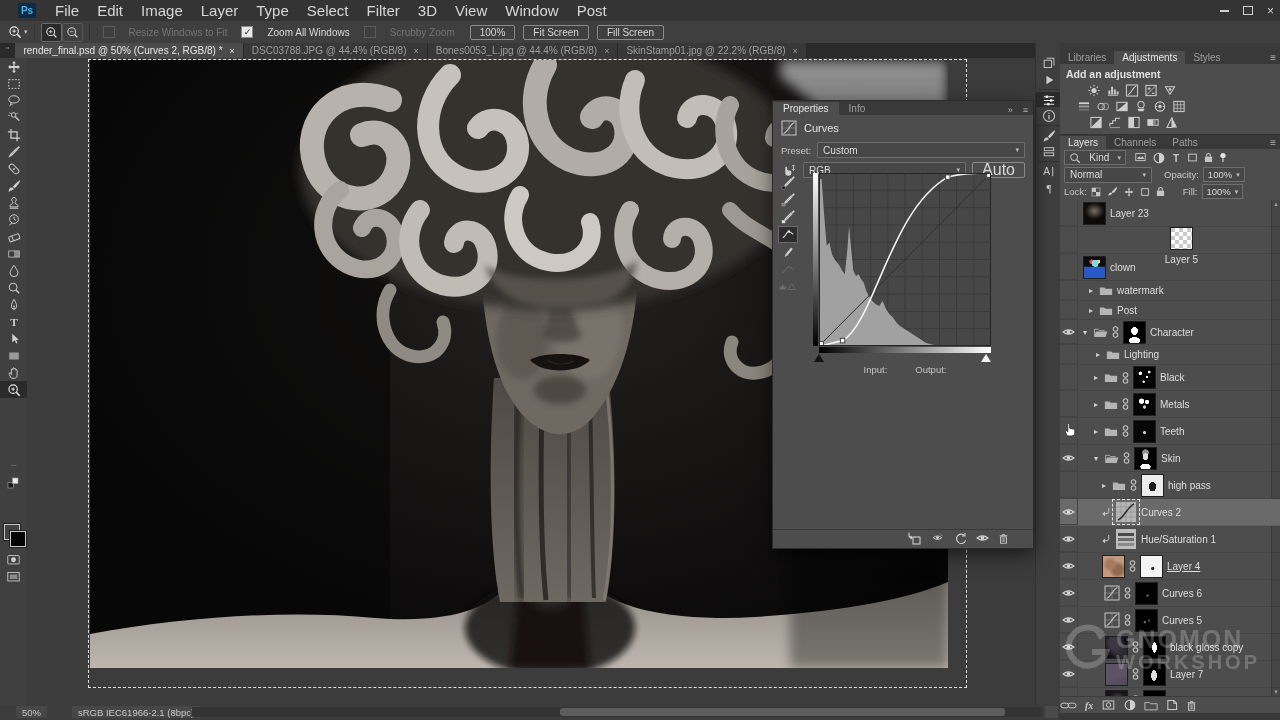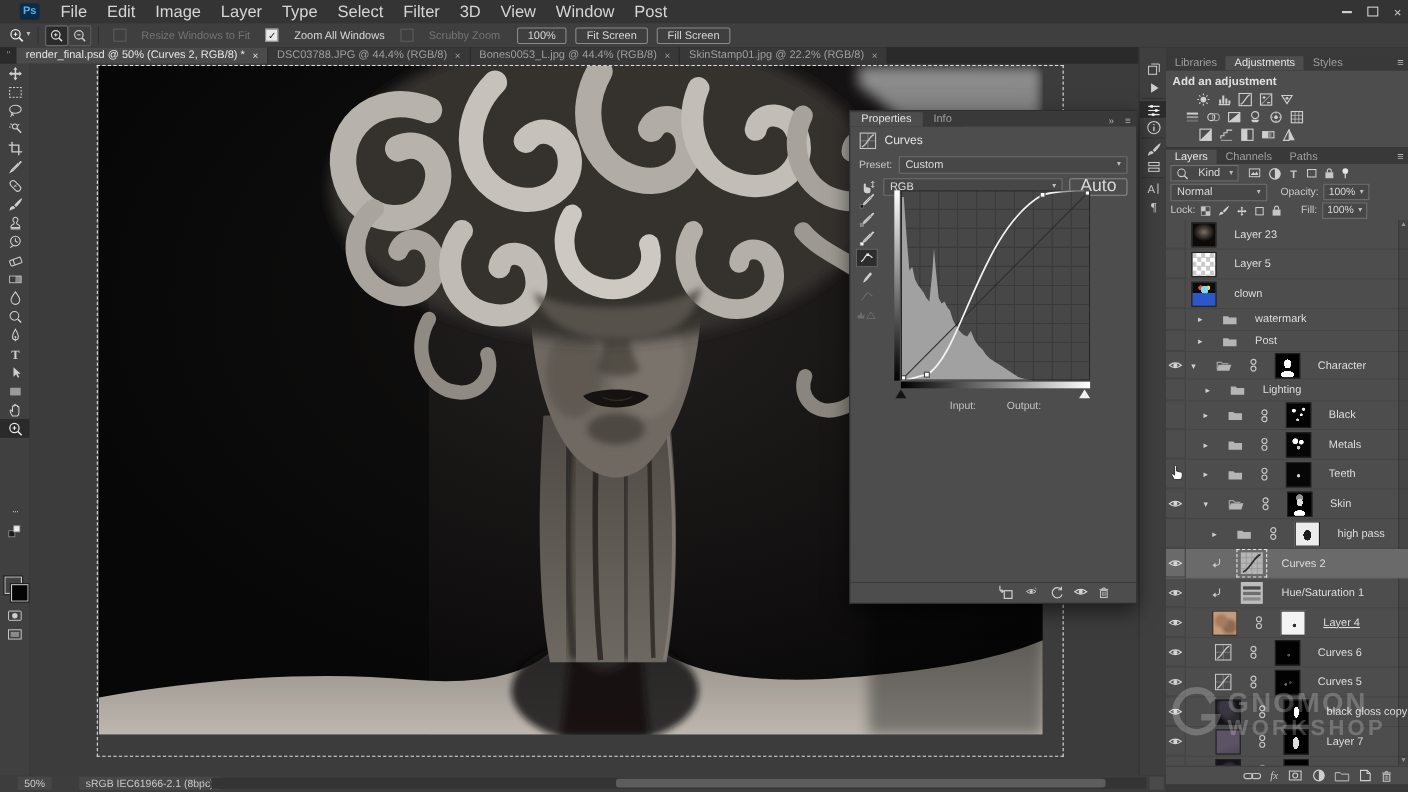--- a/index.html
+++ b/index.html
@@ -93,32 +93,32 @@
   .adj-ic{width:15px;height:14px;display:flex;align-items:center;justify-content:center;}
   #layers-body{background:#4d4d4d;}
   .lctl{display:flex;align-items:center;gap:4px;padding:1px 4px;height:15px;font-size:10px;}
   .kindbox{background:#474747;border:1px solid #6e6e6e;height:13px;display:flex;align-items:center;gap:3px;padding:0 4px;width:52px;justify-content:space-between;}
   .lab{color:#c9c9c9;font-size:9.5px;}
   .ps-mini{background:#474747;border:1px solid #6e6e6e;height:13px;display:flex;align-items:center;gap:4px;padding:0 4px;font-size:9.5px;}
   #layers-list{position:relative;height:496px;overflow:hidden;background:#4d4d4d;}
   .lrow{display:flex;align-items:stretch;border-bottom:1px solid rgba(0,0,0,.10);position:relative;}
   .lrow.sel{background:#6a6a6a;}
   .eyecell{width:17px;flex:none;border-right:1px solid #434343;border-bottom:1px solid #454545;display:flex;align-items:center;justify-content:center;position:relative;}
-  .lbody{display:flex;align-items:center;gap:16px;flex:1;min-width:0;}
+  .lbody{display:flex;align-items:center;gap:4px;flex:1;min-width:0;}
   .expander{font-size:8px;color:#cfcfcf;width:8px;text-align:center;}
   .thumb{width:21px;height:21px;border:1px solid #1f1f1f;flex:none;}
   .lname{font-size:10px;color:#dedede;white-space:nowrap;}
   .lname.uline{text-decoration:underline;}
   .adjthumb{width:22px;height:20px;flex:none;display:flex;}
   .thumbsel{outline:1px dashed #e4e4e4;outline-offset:2px;}
   .cursor-hand{position:absolute;left:3px;top:4px;z-index:5;}
   #scrollstrip{position:absolute;right:0;top:0;width:8px;height:496px;background:#454545;border-left:1px solid #3a3a3a;font-size:6px;color:#9a9a9a;text-align:center;}
   #scrollstrip .sup{position:absolute;top:1px;left:1px;}
   #scrollstrip .sdn{position:absolute;bottom:1px;left:1px;}
-  #layers-footer{height:16px;background:#4d4d4d;border-top:1px solid #3c3c3c;display:flex;align-items:center;justify-content:flex-end;gap:8px;padding-right:14px;}
+  #layers-footer{height:16px;background:#4d4d4d;border-top:1px solid #3c3c3c;display:flex;align-items:center;gap:8px;padding-right:14px;font-weight:bold;}
   #rc-bottom{height:8px;background:#383838;}
   .fxtext{font-style:italic;font-size:10px;color:#c9c9c9;font-family:"Liberation Serif","DejaVu Serif",serif;}
   
   .th-portrait{background:radial-gradient(ellipse 60% 50% at 50% 38%,#7a6f66 0%,#3a332d 45%,#0d0b0a 78%);}
   .th-checker{background:repeating-conic-gradient(#fdfdfd 0% 25%, #c9c9c9 25% 50%) 0 0/8px 8px;}
   .th-clown{background:radial-gradient(circle at 52% 30%, #7fd8ef 0 3.2px, rgba(0,0,0,0) 3.6px),radial-gradient(circle at 36% 22%, #d94f3f 0 2px, rgba(0,0,0,0) 2.4px),radial-gradient(circle at 68% 22%, #e8e13f 0 1.8px, rgba(0,0,0,0) 2.2px),radial-gradient(circle at 60% 38%, #3fe87c 0 1.6px, rgba(0,0,0,0) 2px),linear-gradient(180deg,#0c0c10 0 45%, #2c57c9 46% 100%);}
   .th-maskFigure{background:radial-gradient(ellipse 46% 26% at 50% 88%, #ffffff 0 60%, rgba(0,0,0,0) 61%),radial-gradient(ellipse 26% 32% at 50% 42%, #ffffff 0 60%, rgba(0,0,0,0) 61%),#000;}
   .th-maskSpecks{background:radial-gradient(circle at 30% 30%, #ffffff 0 1.5px, rgba(0,0,0,0) 2px),radial-gradient(circle at 62% 48%, #ffffff 0 1px, rgba(0,0,0,0) 1.5px),radial-gradient(circle at 46% 70%, #dddddd 0 1px, rgba(0,0,0,0) 1.5px),radial-gradient(circle at 72% 24%, #eeeeee 0 1.2px, rgba(0,0,0,0) 1.7px),#040404;}
   .th-maskMarks{background:radial-gradient(circle at 36% 34%, #ffffff 0 2.4px, rgba(0,0,0,0) 2.9px),radial-gradient(circle at 62% 38%, #ffffff 0 1.9px, rgba(0,0,0,0) 2.4px),radial-gradient(circle at 50% 62%, #cccccc 0 1.4px, rgba(0,0,0,0) 1.9px),#050505;}
   .th-maskDot{background:radial-gradient(circle at 50% 55%, #cfcfcf 0 1.2px, rgba(0,0,0,0) 1.8px),#060606;}
@@ -946,21 +946,21 @@
         </div>
       <div class="lrow" style="height: 26px;">
             <div class="eyecell"></div>
             <div class="lbody" style="padding-left: 5px;">
               <span class="thumb th-portrait"></span>
               <span class="lname">Layer 23</span>
             </div>
           </div>
           <div class="lrow" style="height: 26px;">
             <div class="eyecell"></div>
-            <div class="lbody" style="padding-left: 5px;">
+            <div class="lbody" style="padding-left: 5px; flex-direction: column;">
               <span class="thumb th-checker"></span>
               <span class="lname">Layer 5</span>
             </div>
           </div>
           <div class="lrow" style="height: 26px;">
             <div class="eyecell"></div>
             <div class="lbody" style="padding-left: 5px;">
               <span class="thumb th-clown"></span>
               <span class="lname">clown</span>
             </div>

